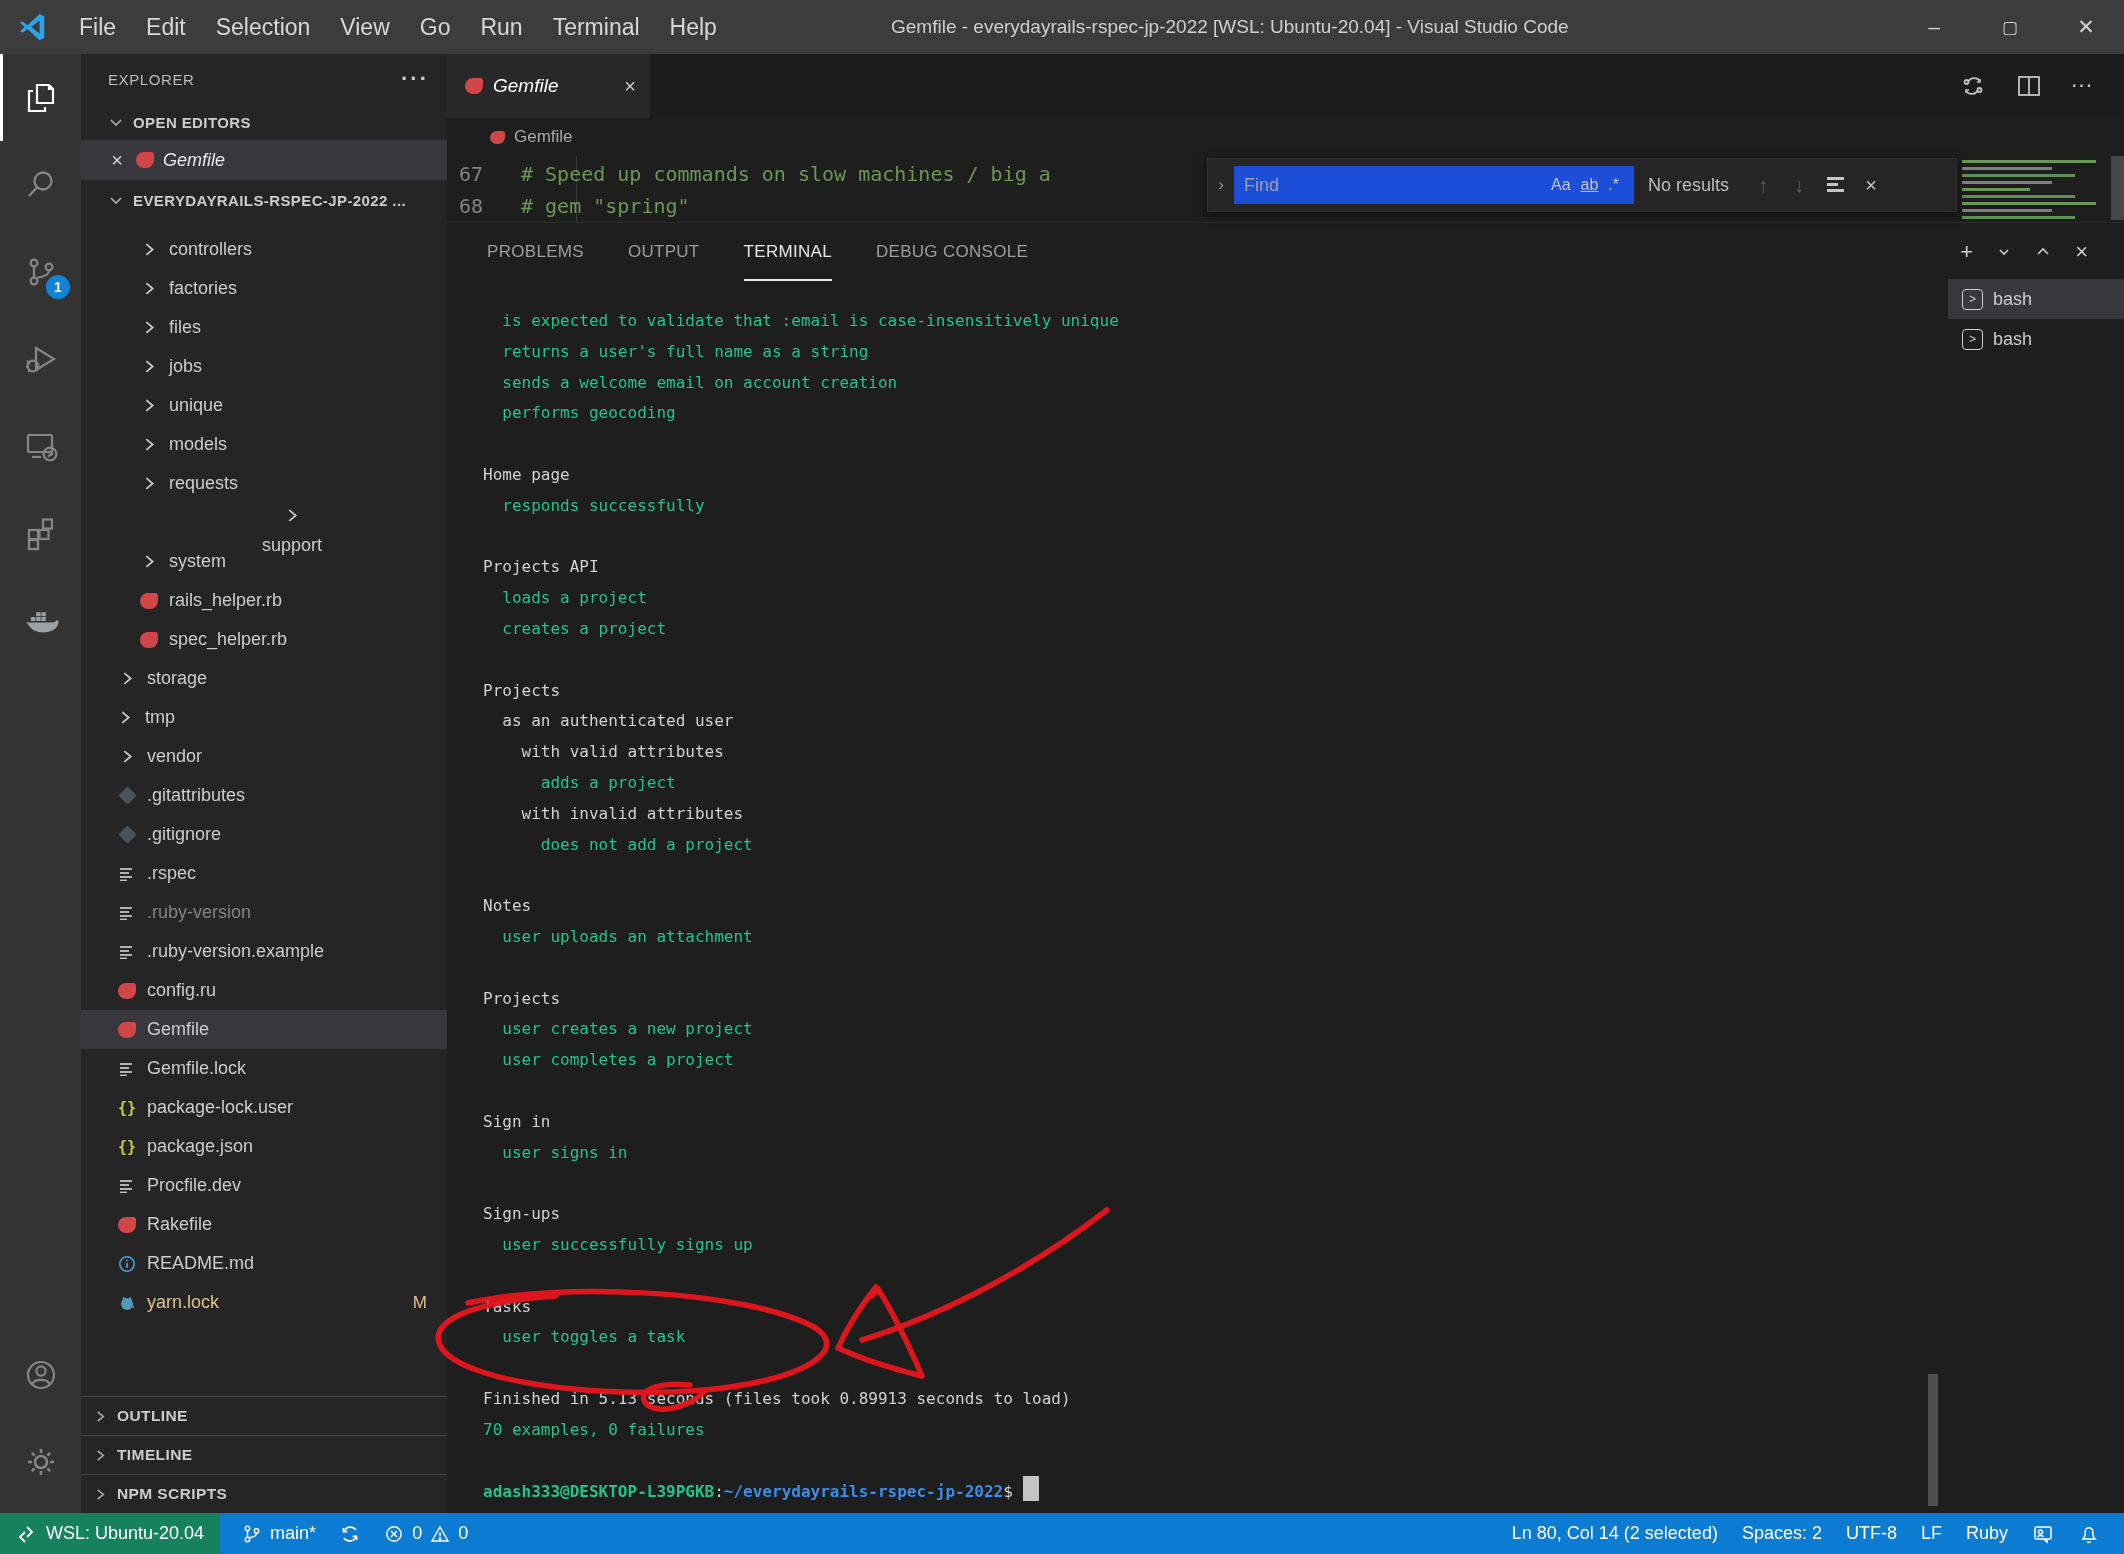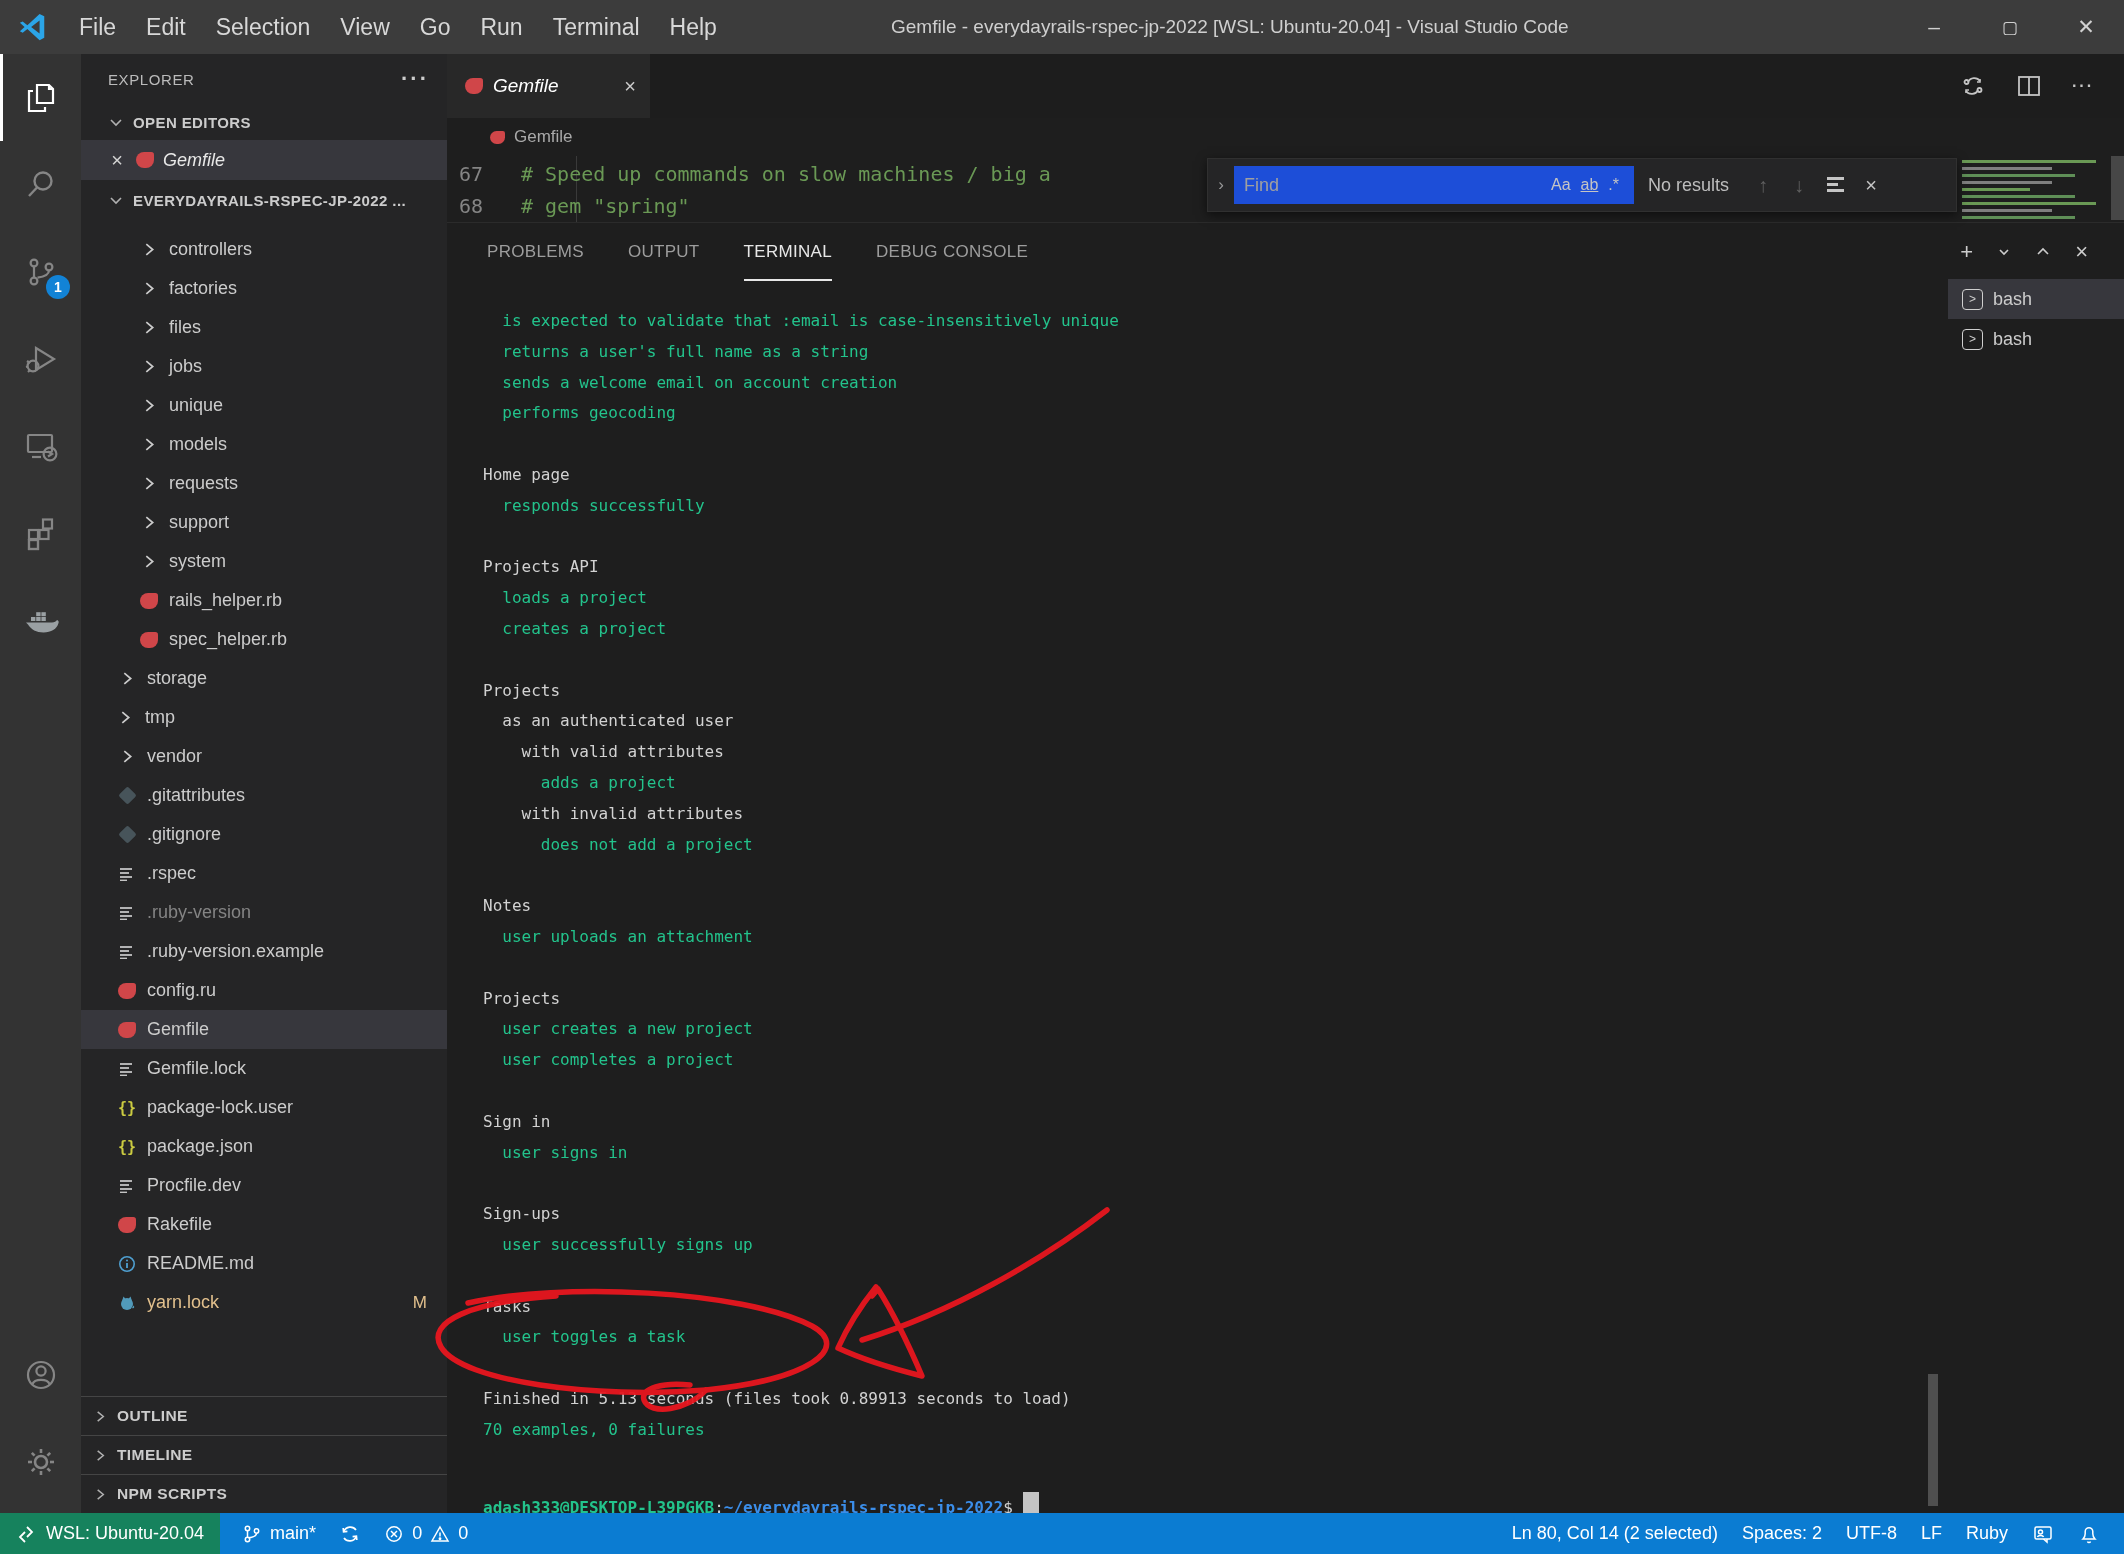--- a/index.html
+++ b/index.html
@@ -98,21 +98,21 @@
   .panel { position:absolute; left:0; right:0; top:168px; bottom:0; background:#1e1e1e; border-top:1px solid #2b2b2b; }
   .panel-tabs { height:58px; display:flex; align-items:stretch; gap:44px; padding-left:40px; }
   .ptab { display:flex; align-items:center; font-size:17px; color:#9d9d9d; letter-spacing:.3px; }
   .ptab.active { color:#e7e7e7; box-shadow:inset 0 -2px 0 #e7e7e7; }
   .panel-actions { margin-left:auto; display:flex; align-items:center; gap:24px; padding-right:36px; color:#cccccc; }
   .pact { font-size:22px; display:flex; align-items:center; }
   .term-output { position:absolute; left:36px; top:83px; right:210px; font-family:"DejaVu Sans Mono", monospace;
     font-size:16px; }
   .tline { line-height:30.8px; white-space:pre; color:#d2d2d2; }
   .t-g { color:var(--green); }
-  .prompt { line-height:30.8px; white-space:pre;margin-top:16px; }
+  .prompt { line-height:30.8px; white-space:pre; }
   .p-user { color:var(--green); font-weight:bold; }
   .p-path { color:var(--path-blue); font-weight:bold; }
   .p-plain { color:#d2d2d2; }
   .cursor { display:inline-block; width:16px; height:25px; background:#c4c4c4; vertical-align:-4px; margin-left:10px; }
   .term-list { position:absolute; right:0; top:56px; width:176px; }
   .term-row { height:40px; display:flex; align-items:center; gap:10px; padding-left:14px; font-size:18px; color:#cccccc; }
   .term-row.sel { background:#37373d; }
   .term-ico { width:21px; height:21px; border:1.5px solid #cfcfcf; border-radius:4px; flex:none;
     display:flex; align-items:center; justify-content:center; font-size:12px; color:#cfcfcf; }
   .term-scroll { position:absolute; right:186px; top:1151px; width:10px; height:132px; background:#4f4f4f; }
@@ -326,21 +326,21 @@
           <span class="tlabel">models</span>
         </div>
         <div class="trow" style="padding-left: 56px;">
           <span class="slot">
             <svg width="17" height="17" viewBox="0 0 16 16">
               <polyline points="5,3 11,8 5,13" fill="none" stroke="#cccccc" stroke-width="1.6"></polyline>
             </svg>
           </span>
           <span class="tlabel">requests</span>
         </div>
-        <div class="trow" style="padding-left: 56px;">
+        <div class="trow" style="padding-left: 56px; flex-direction: column;">
           <span class="slot">
             <svg width="17" height="17" viewBox="0 0 16 16">
               <polyline points="5,3 11,8 5,13" fill="none" stroke="#cccccc" stroke-width="1.6"></polyline>
             </svg>
           </span>
           <span class="tlabel">support</span>
         </div>
         <div class="trow" style="padding-left: 56px;">
           <span class="slot">
             <svg width="17" height="17" viewBox="0 0 16 16">

